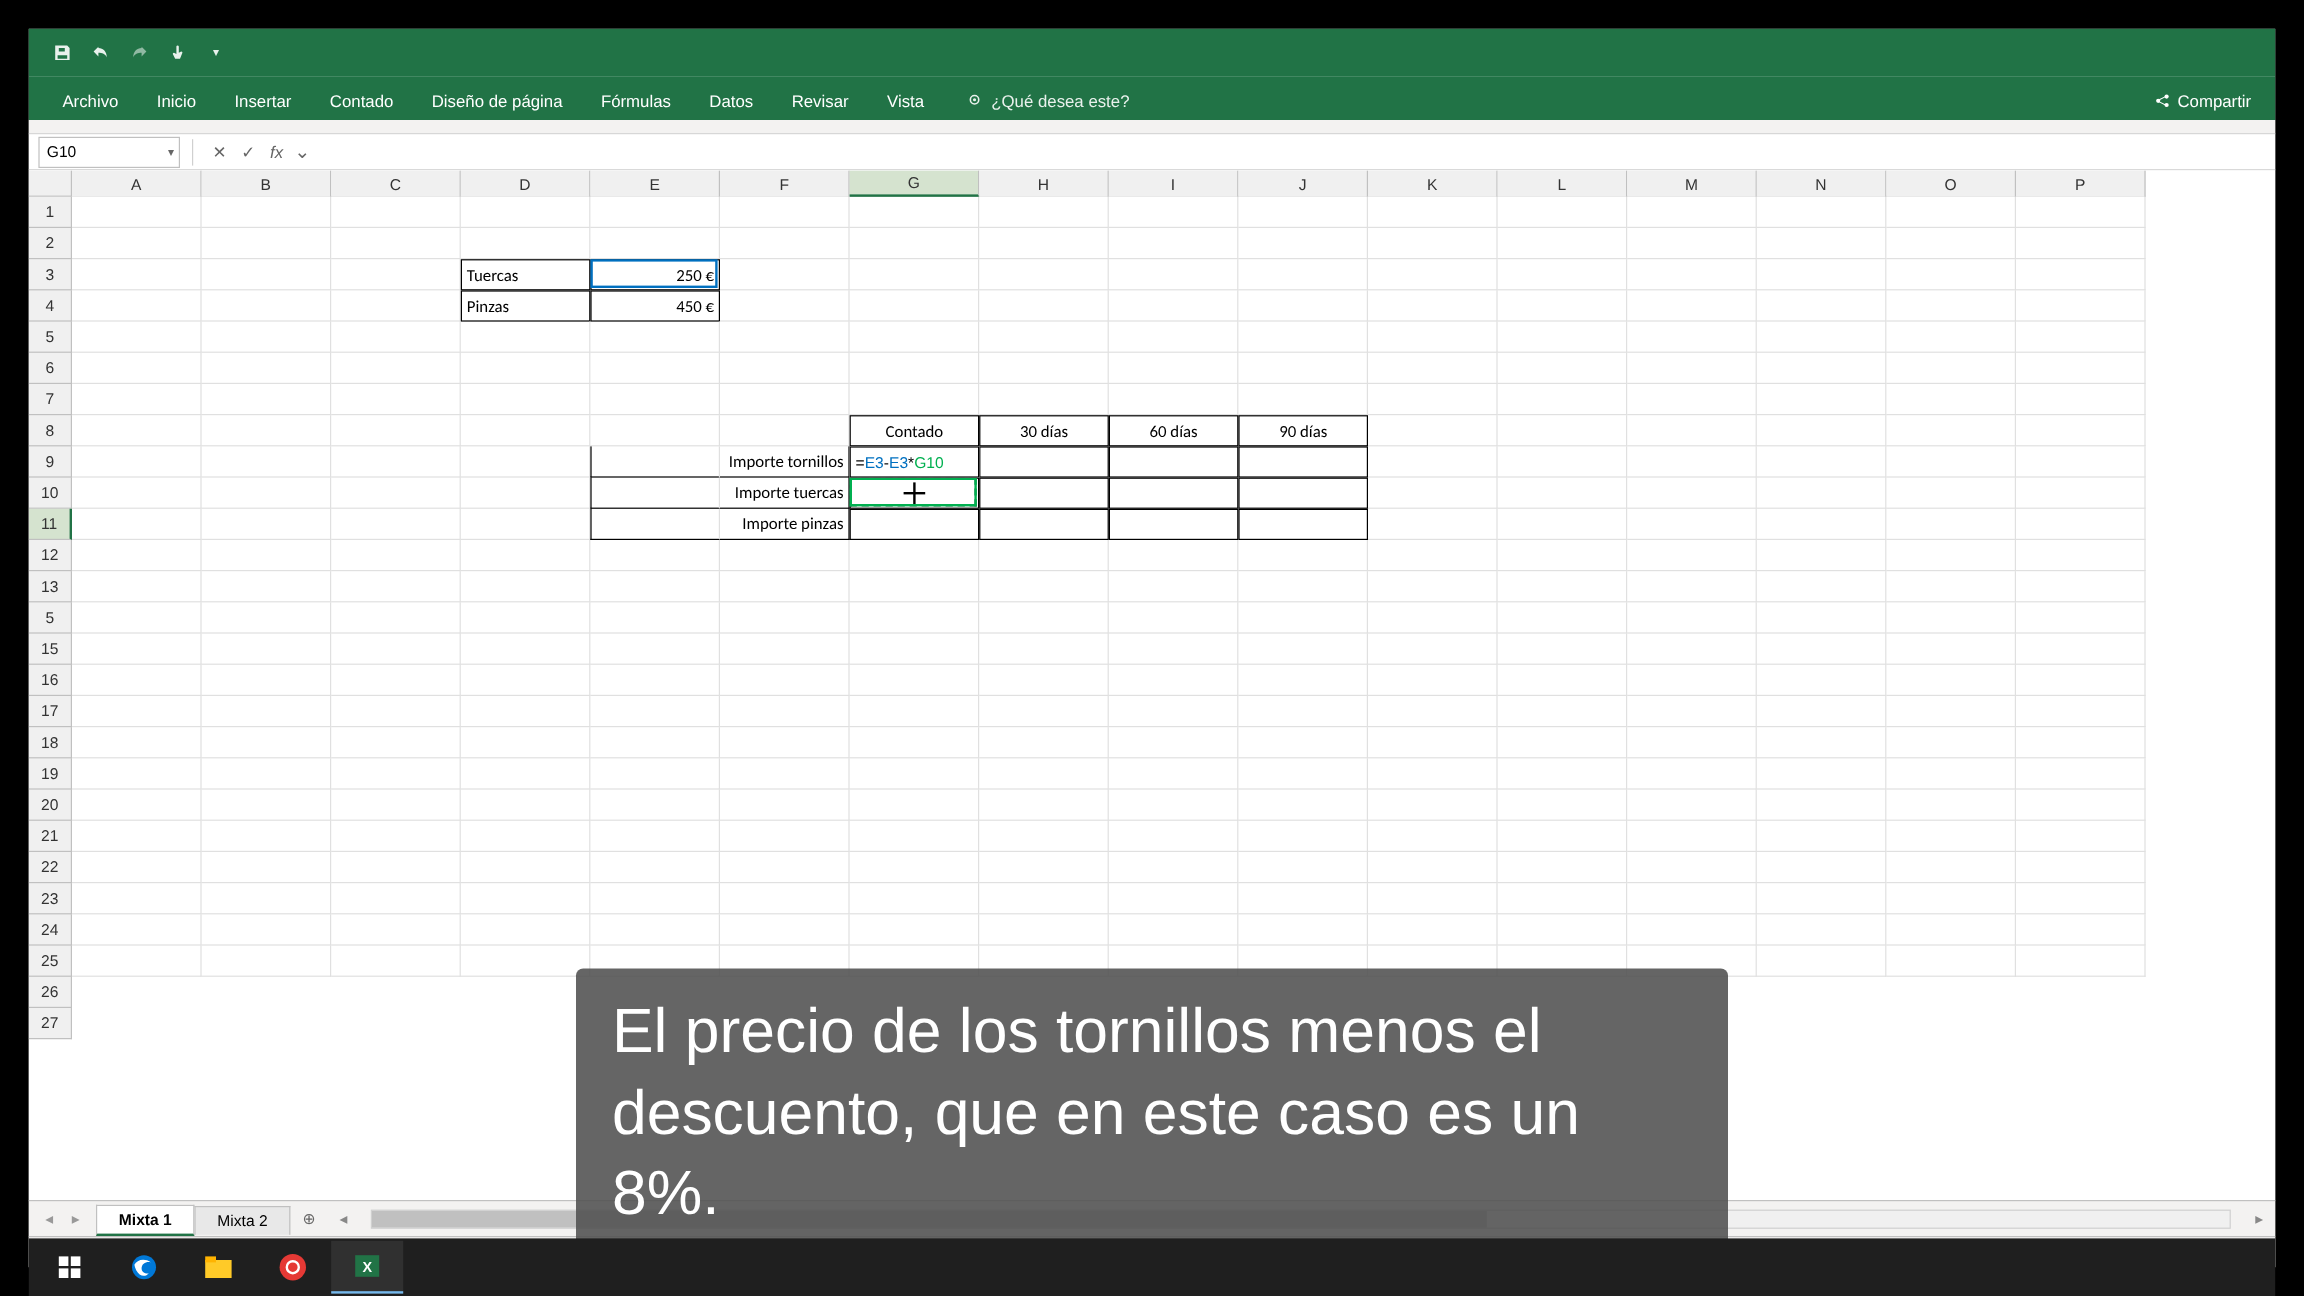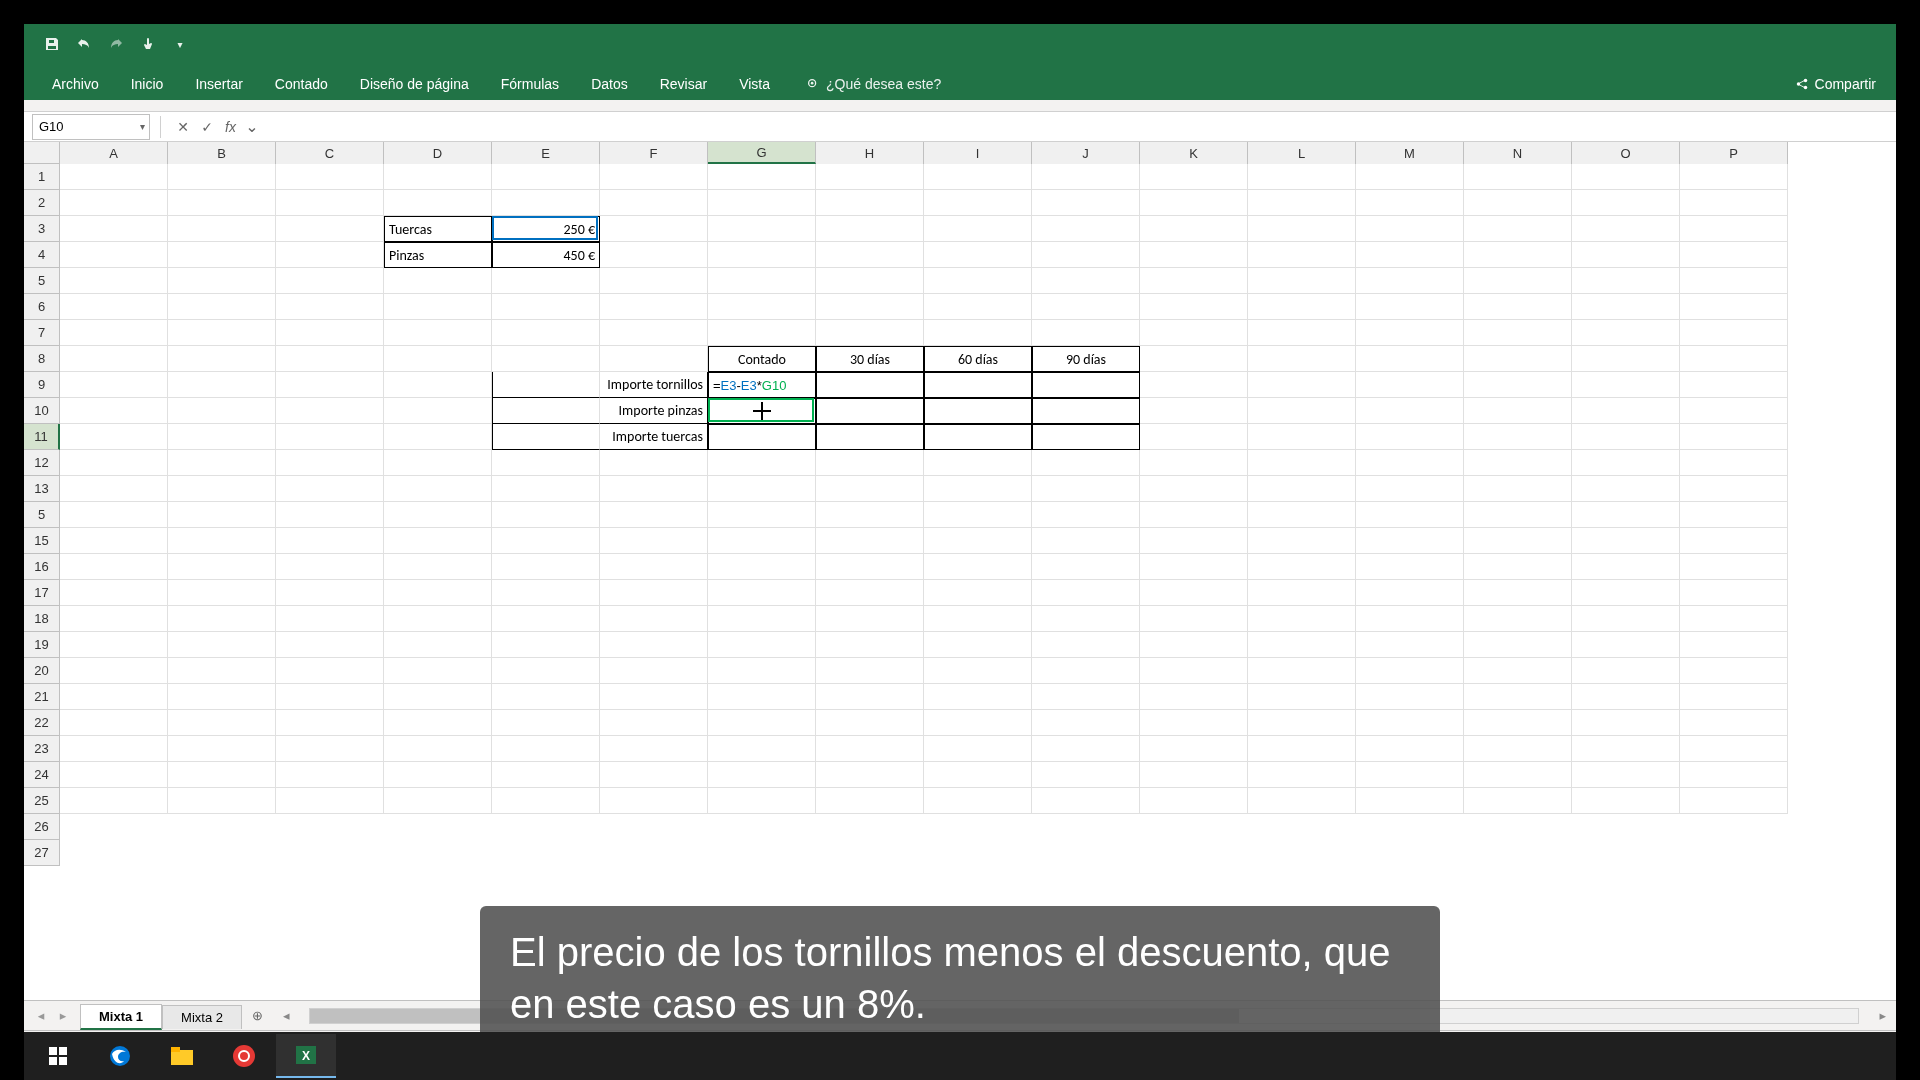--- a/index.html
+++ b/index.html
@@ -55,21 +55,21 @@
 .sheet-tab.active { background: #fff; border-bottom: 2px solid #217346; font-weight: 600; }
 .sheet-tab.inactive { background: #e8e8e8; }
 .hscroll-area { flex: 1; display: flex; align-items: center; padding: 0 10px; }
 .hscroll { flex: 1; height: 16px; background: #f0f0f0; border: 1px solid #d0d0d0; position: relative; margin: 0 20px; }
 .hscroll-thumb { position: absolute; left: 0; width: 60%; height: 100%; background: #c0c0c0; }
 .status-bar { height: 26px; background: #f3f2f1; border-top: 1px solid #c0c0c0; display: flex; align-items: center; font-size: 12px; padding: 0 12px; color: #444; }
 .status-right { margin-left: auto; display: flex; align-items: center; gap: 8px; }
 .view-btn { width: 24px; height: 20px; border: 1px solid #c0c0c0; display: flex; align-items: center; justify-content: center; font-size: 10px; color: #666; }
 .zoom-slider { width: 120px; height: 4px; background: #c0c0c0; position: relative; }
 .zoom-thumb { position: absolute; left: 50%; top: -4px; width: 6px; height: 12px; background: #888; }
-.subtitle-overlay { position: absolute; left: 50%; transform: translateX(-50%); bottom: 30px; background: rgba(80,80,80,0.88); color: #fff; font-size: 40px; padding: 20px 30px; border-radius: 6px; max-width: 1100px; line-height: 1.3; }
+.subtitle-overlay { position: absolute; left: 50%; transform: translateX(-50%); bottom: 30px; background: rgba(80,80,80,0.88); color: #fff; font-size: 52px; padding: 20px 30px; border-radius: 6px; max-width: 1100px; line-height: 1.3; }
 .chevron-bottom { position: absolute; bottom: 6px; right: 32px; color: #fff; font-size: 18px; }
 .taskbar { position: absolute; bottom: 0; left: 24px; right: 24px; height: 48px; background: #1f1f1f; display: flex; align-items: center; padding-left: 4px; gap: 2px; }
 .task-btn { width: 60px; height: 44px; display: flex; align-items: center; justify-content: center; cursor: pointer; }
 .task-btn.active { border-bottom: 2px solid #76b9ed; background: rgba(255,255,255,0.08); }
 .cursor-cross { position: absolute; width: 18px; height: 18px; pointer-events: none; z-index: 100; }
 .cursor-cross::before, .cursor-cross::after { content: ''; position: absolute; background: #000; }
 .cursor-cross::before { left: 8px; top: 0; width: 2px; height: 18px; }
 .cursor-cross::after { top: 8px; left: 0; height: 2px; width: 18px; }
 </style>
 </head>
@@ -364,39 +364,39 @@
           <div class="cell" style="width: 108px;"></div>
           <div class="cell" style="width: 108px;"></div>
           <div class="cell" style="width: 108px;"></div>
         </div>
         <div class="grid-row">
           <div class="cell" style="width: 108px;"></div>
           <div class="cell" style="width: 108px;"></div>
           <div class="cell" style="width: 108px;"></div>
           <div class="cell" style="width: 108px;"></div>
           <div class="cell" style="width: 108px; border-left: 1px solid rgb(0, 0, 0); border-bottom: 1px solid rgb(0, 0, 0);"></div>
+          <div class="cell right" style="width: 108px; border-bottom: 1px solid rgb(0, 0, 0); border-right: 1px solid rgb(0, 0, 0);">Importe tuercas</div>
+          <div class="cell b-all" style="width: 108px;"></div>
+          <div class="cell b-all" style="width: 108px;"></div>
+          <div class="cell b-all" style="width: 108px;"></div>
+          <div class="cell b-all" style="width: 108px;"></div>
+          <div class="cell" style="width: 108px;"></div>
+          <div class="cell" style="width: 108px;"></div>
+          <div class="cell" style="width: 108px;"></div>
+          <div class="cell" style="width: 108px;"></div>
+          <div class="cell" style="width: 108px;"></div>
+          <div class="cell" style="width: 108px;"></div>
+        </div>
+        <div class="grid-row">
+          <div class="cell" style="width: 108px;"></div>
+          <div class="cell" style="width: 108px;"></div>
+          <div class="cell" style="width: 108px;"></div>
+          <div class="cell" style="width: 108px;"></div>
+          <div class="cell" style="width: 108px; border-left: 1px solid rgb(0, 0, 0); border-bottom: 1px solid rgb(0, 0, 0);"></div>
           <div class="cell right" style="width: 108px; border-bottom: 1px solid rgb(0, 0, 0); border-right: 1px solid rgb(0, 0, 0);">Importe pinzas</div>
-          <div class="cell b-all" style="width: 108px;"></div>
-          <div class="cell b-all" style="width: 108px;"></div>
-          <div class="cell b-all" style="width: 108px;"></div>
-          <div class="cell b-all" style="width: 108px;"></div>
-          <div class="cell" style="width: 108px;"></div>
-          <div class="cell" style="width: 108px;"></div>
-          <div class="cell" style="width: 108px;"></div>
-          <div class="cell" style="width: 108px;"></div>
-          <div class="cell" style="width: 108px;"></div>
-          <div class="cell" style="width: 108px;"></div>
-        </div>
-        <div class="grid-row">
-          <div class="cell" style="width: 108px;"></div>
-          <div class="cell" style="width: 108px;"></div>
-          <div class="cell" style="width: 108px;"></div>
-          <div class="cell" style="width: 108px;"></div>
-          <div class="cell" style="width: 108px; border-left: 1px solid rgb(0, 0, 0); border-bottom: 1px solid rgb(0, 0, 0);"></div>
-          <div class="cell right" style="width: 108px; border-bottom: 1px solid rgb(0, 0, 0); border-right: 1px solid rgb(0, 0, 0);">Importe tuercas</div>
           <div class="cell b-all" style="width: 108px;"></div>
           <div class="cell b-all" style="width: 108px;"></div>
           <div class="cell b-all" style="width: 108px;"></div>
           <div class="cell b-all" style="width: 108px;"></div>
           <div class="cell" style="width: 108px;"></div>
           <div class="cell" style="width: 108px;"></div>
           <div class="cell" style="width: 108px;"></div>
           <div class="cell" style="width: 108px;"></div>
           <div class="cell" style="width: 108px;"></div>
           <div class="cell" style="width: 108px;"></div>

